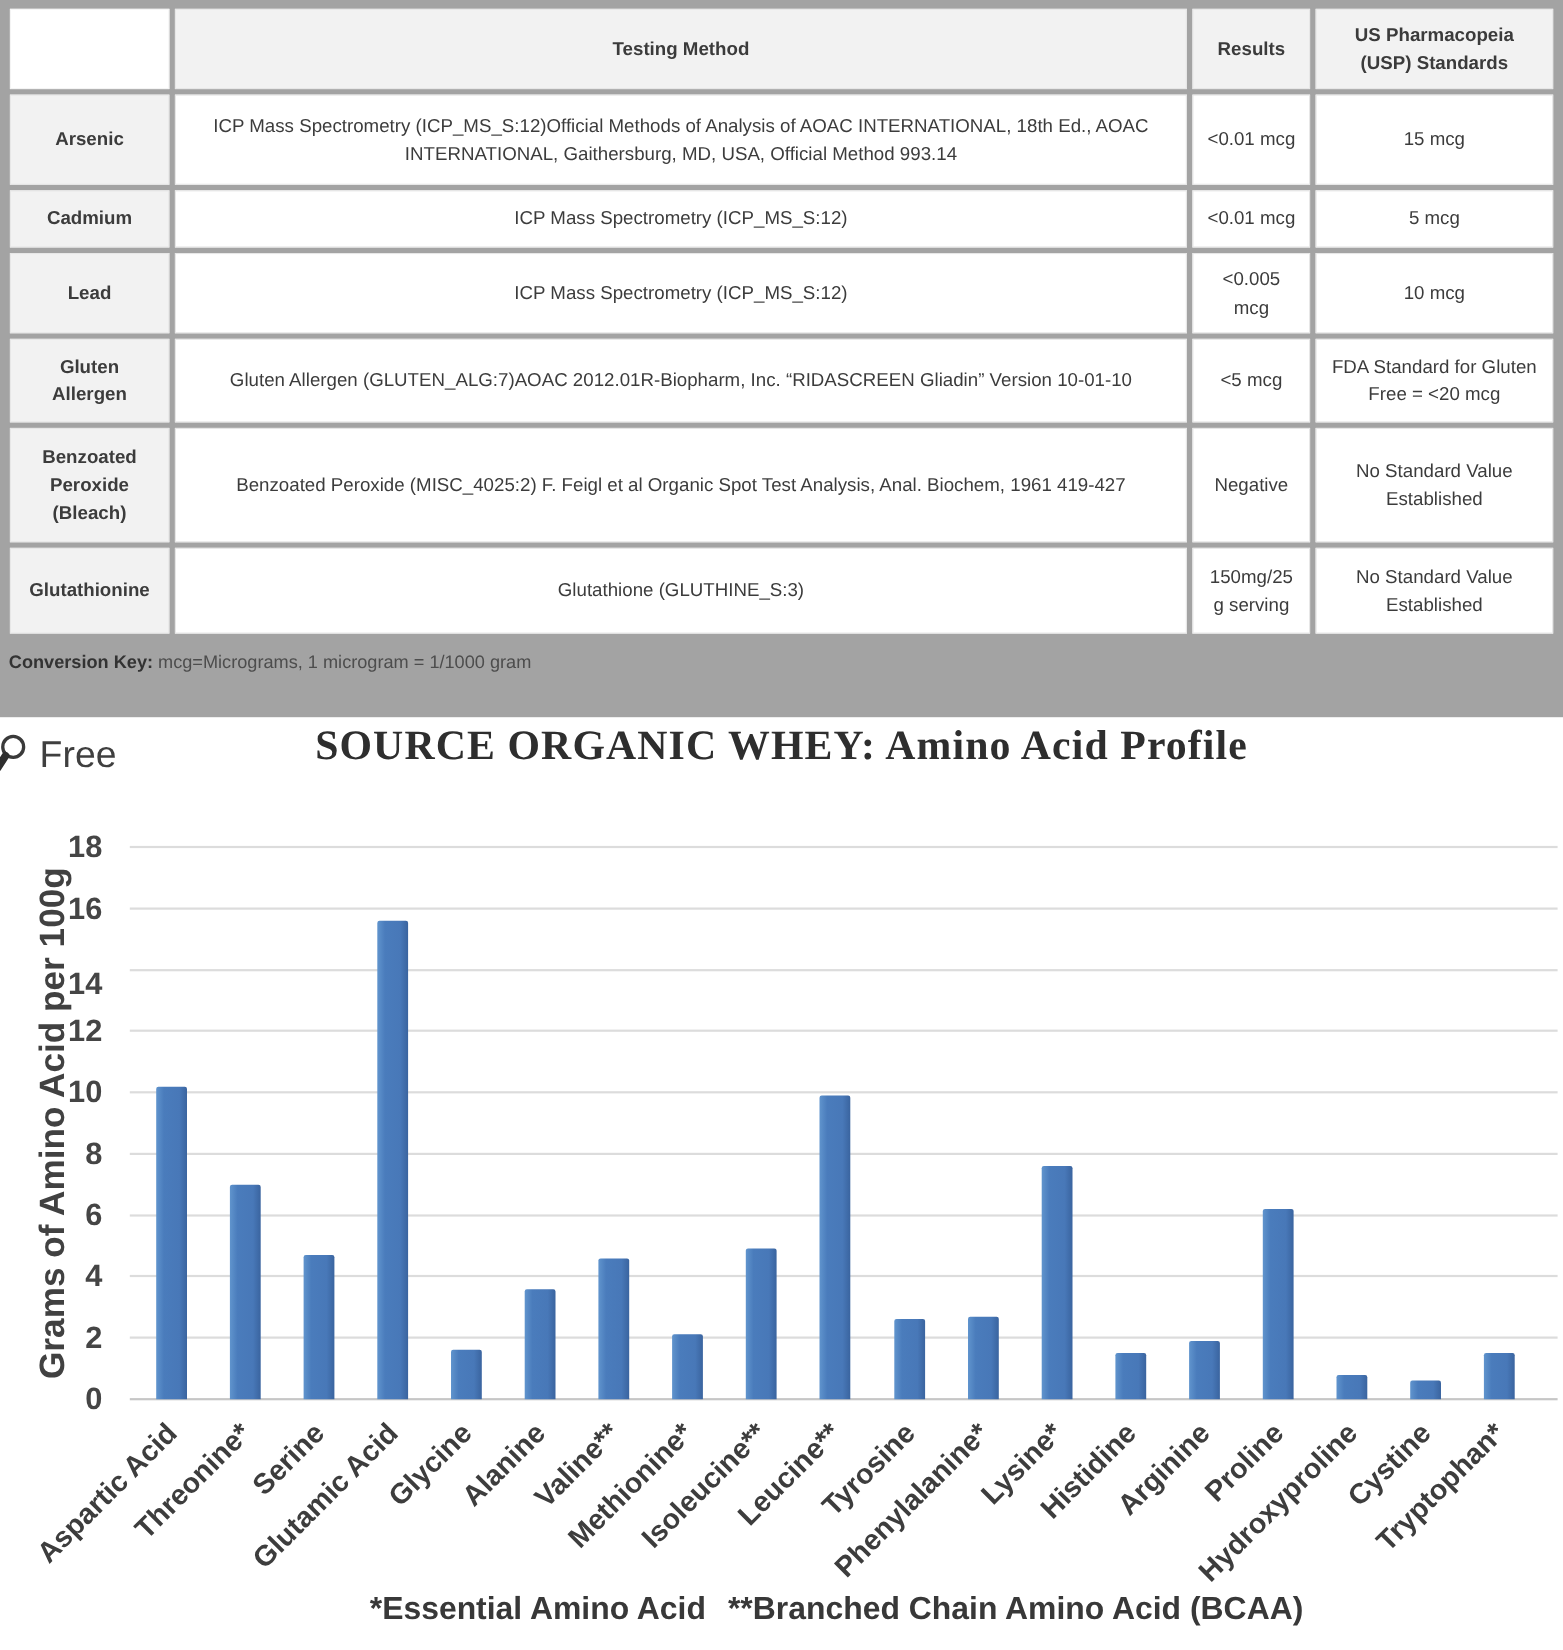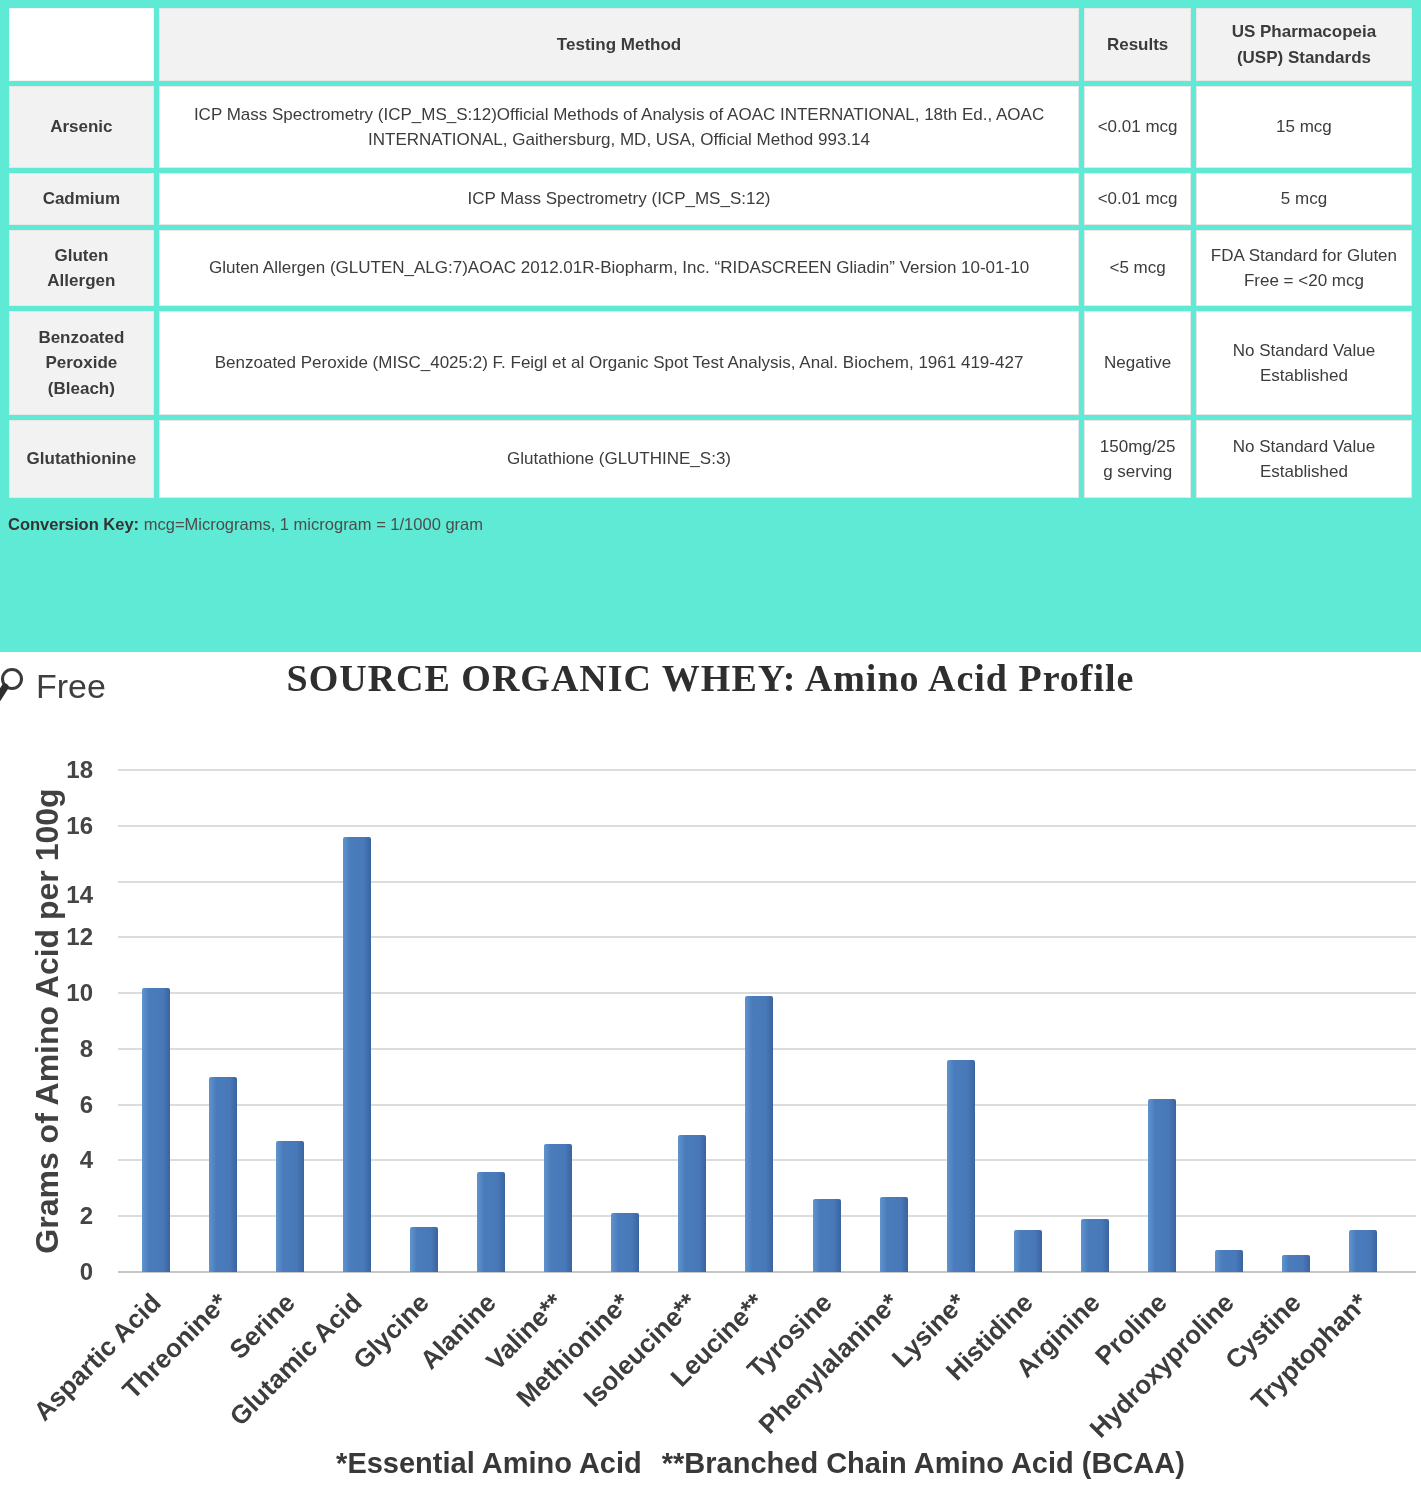--- a/index.html
+++ b/index.html
@@ -1,18 +1,18 @@
 <!DOCTYPE html>
 <html><head>
 <meta charset="utf-8">
 <style>
   html,body{margin:0;padding:0;background:#fff;}
   #page{
     position:relative;width:1421px;height:1500px;overflow:hidden;
-    font-family:"Liberation Sans","DejaVu Sans",sans-serif;color:#3c3c3c;background:#5eead4;
+    font-family:"Liberation Sans","DejaVu Sans",sans-serif;color:#3c3c3c;background:#a3a3a3;
   }
   
   .lab-table{
     border-collapse:separate;border-spacing:5px;table-layout:fixed;
     width:1413px;margin:3px auto 0;font-size:17px;line-height:1.5;
   }
   .lab-table col.c-sub{width:144px;}
   .lab-table col.c-method{width:916px;}
   .lab-table col.c-result{width:106px;}
   .lab-table col.c-std{width:215px;}
@@ -33,21 +33,21 @@
     font-size:34px;color:#3f3f3f;cursor:pointer;}
   .zoom-control svg{display:block;}
   .chart-title{
     position:absolute;left:0;top:4px;width:100%;text-align:center;
     font-family:"Liberation Serif","DejaVu Serif",serif;font-weight:600;
     font-size:38px;letter-spacing:1px;color:#2e2e2e;white-space:nowrap;
   }
   .gridline{position:absolute;height:2px;background:#dcdcdc;}
   .gridline.zero{background:#c6c6c6;}
   .ytick{position:absolute;width:70px;height:32px;line-height:32px;text-align:right;
-    font-size:24px;font-weight:600;color:#454545;}
+    font-size:28px;font-weight:600;color:#454545;}
   .ytitle{position:absolute;text-align:center;transform:rotate(-90deg);
     font-size:32px;font-weight:700;color:#414141;white-space:nowrap;}
   .bar{position:absolute;border-radius:2px 2px 0 0;
     background:linear-gradient(to right,#6094cd 0%,#4a7cbc 25%,#4878b8 75%,#3a649f 100%);}
   .xlabel{position:absolute;width:230px;height:32px;line-height:32px;text-align:right;
     transform:rotate(-45deg);transform-origin:100% 50%;
     font-weight:700;font-size:26px;color:#3d3d3d;white-space:nowrap;}
   .chart-footnotes{position:absolute;left:0;top:795px;width:1421px;box-sizing:border-box;
     padding-left:100px;display:flex;justify-content:center;gap:20px;
     font-size:29px;font-weight:700;color:#383838;white-space:nowrap;}
@@ -77,20 +77,26 @@
           <td class="substance">Arsenic</td>
           <td>ICP Mass Spectrometry (ICP_MS_S:12)Official Methods of Analysis of AOAC INTERNATIONAL, 18th Ed., AOAC INTERNATIONAL, Gaithersburg, MD, USA, Official Method 993.14</td>
           <td>&lt;0.01 mcg</td>
           <td>15 mcg</td>
         </tr>
         <tr style="height: 52px;">
           <td class="substance">Cadmium</td>
           <td>ICP Mass Spectrometry (ICP_MS_S:12)</td>
           <td>&lt;0.01 mcg</td>
           <td>5 mcg</td>
+        </tr>
+        <tr style="height: 52px;">
+          <td class="substance">Lead</td>
+          <td>ICP Mass Spectrometry (ICP_MS_S:12)</td>
+          <td>&lt;0.005 mcg</td>
+          <td>10 mcg</td>
         </tr>
         <tr style="height: 76px;">
           <td class="substance">Gluten Allergen</td>
           <td>Gluten Allergen (GLUTEN_ALG:7)AOAC 2012.01R-Biopharm, Inc. “RIDASCREEN Gliadin” Version 10-01-10</td>
           <td>&lt;5 mcg</td>
           <td>FDA Standard for Gluten Free = &lt;20 mcg</td>
         </tr>
         <tr style="height: 104px;">
           <td class="substance">Benzoated Peroxide (Bleach)</td>
           <td>Benzoated Peroxide (MISC_4025:2) F. Feigl et al Organic Spot Test Analysis, Anal. Biochem, 1961 419-427</td>

